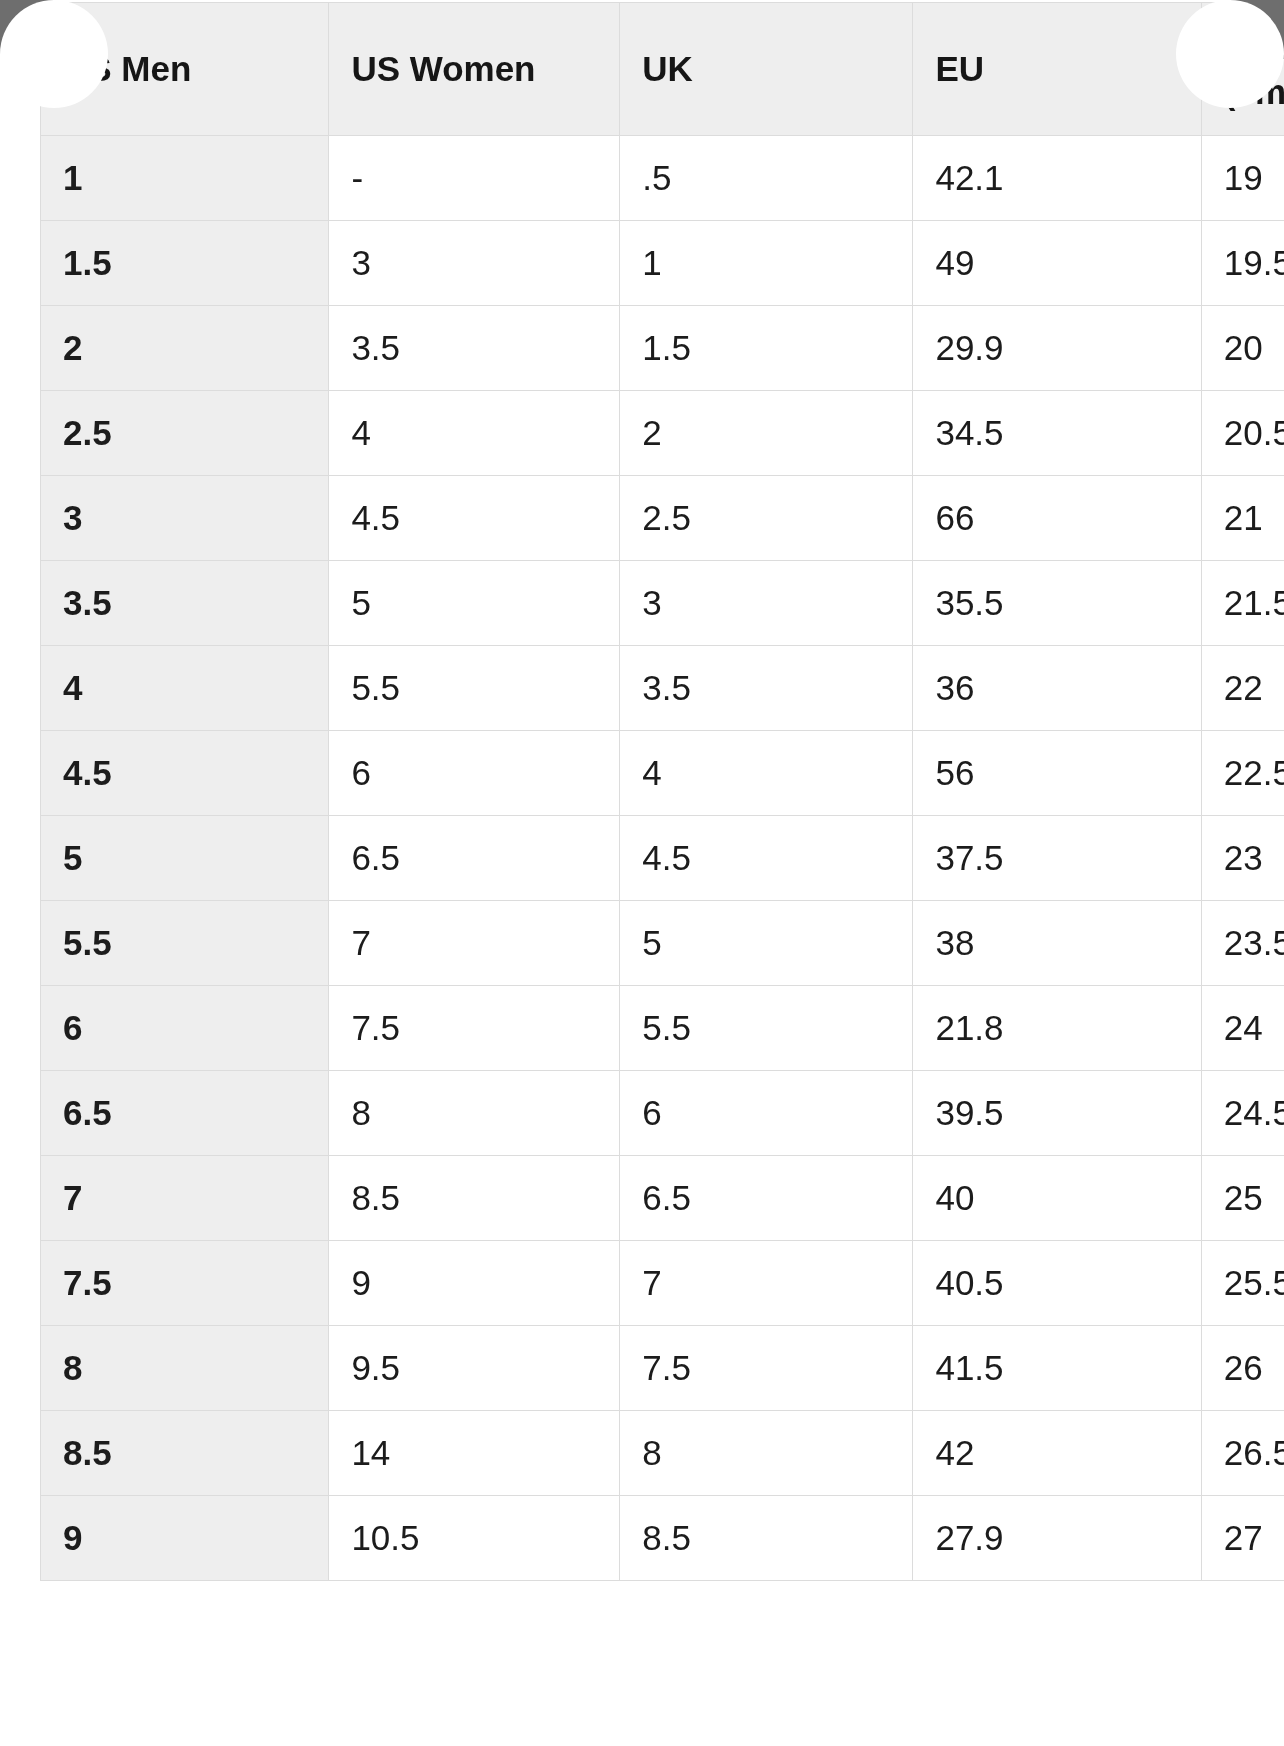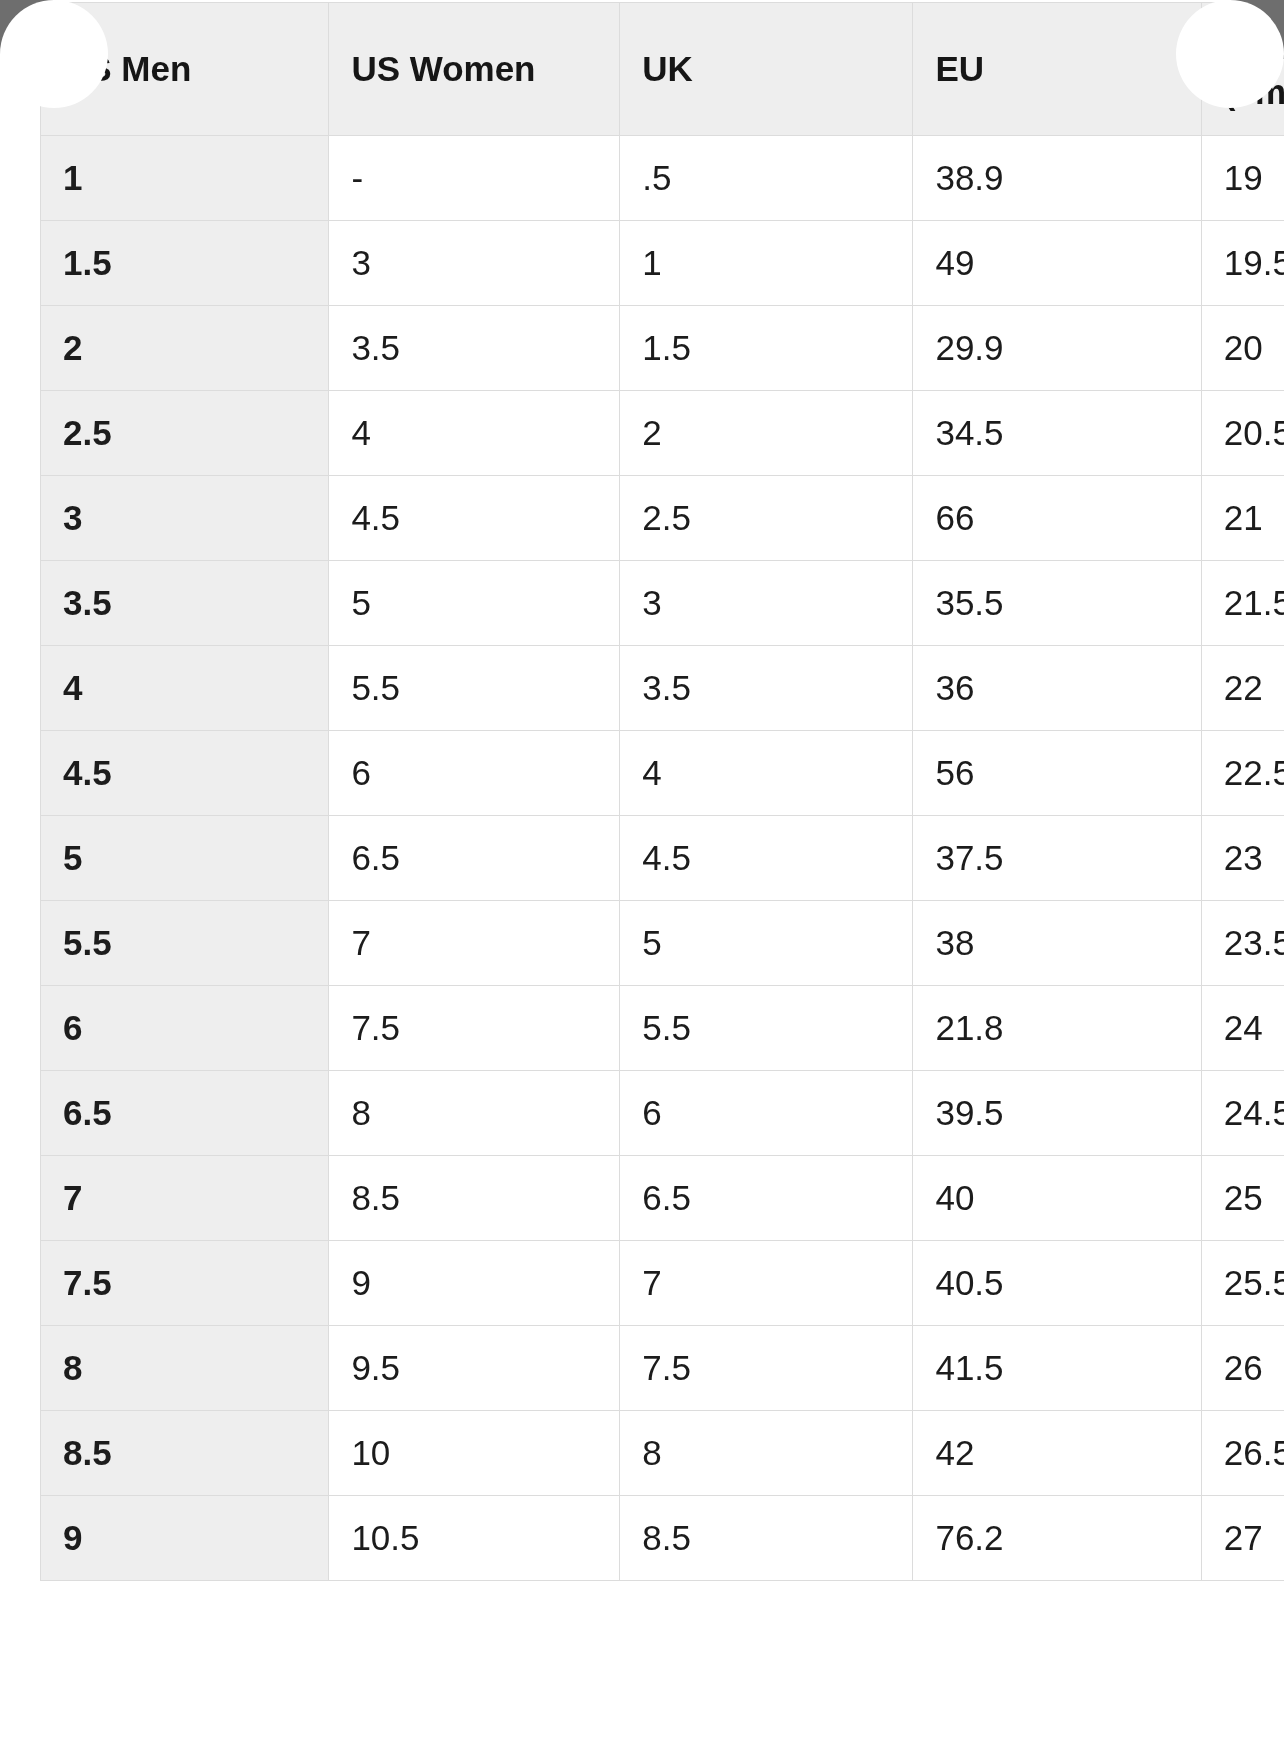--- a/index.html
+++ b/index.html
@@ -117,21 +117,21 @@
         <th>UK</th>
         <th>EU</th>
         <th>Length (cm)</th>
       </tr>
     </thead>
     <tbody id="table-body">
         <tr>
           <td class="rowhead">1</td>
           <td>-</td>
           <td>.5</td>
-          <td>38.9</td>
+          <td>42.1</td>
           <td>19</td>
         </tr>
         <tr>
           <td class="rowhead">1.5</td>
           <td>3</td>
           <td>1</td>
           <td>49</td>
           <td>19.5</td>
         </tr>
         <tr>
@@ -220,30 +220,30 @@
         </tr>
         <tr>
           <td class="rowhead">8</td>
           <td>9.5</td>
           <td>7.5</td>
           <td>41.5</td>
           <td>26</td>
         </tr>
         <tr>
           <td class="rowhead">8.5</td>
-          <td>10</td>
+          <td>14</td>
           <td>8</td>
           <td>42</td>
           <td>26.5</td>
         </tr>
         <tr>
           <td class="rowhead">9</td>
           <td>10.5</td>
           <td>8.5</td>
-          <td>76.2</td>
+          <td>27.9</td>
           <td>27</td>
         </tr>
       </tbody>
   </table>
 </div>
 
 <div id="screen-frame">
   <div class="corner left"></div>
   <div class="corner right"></div>
 </div>

